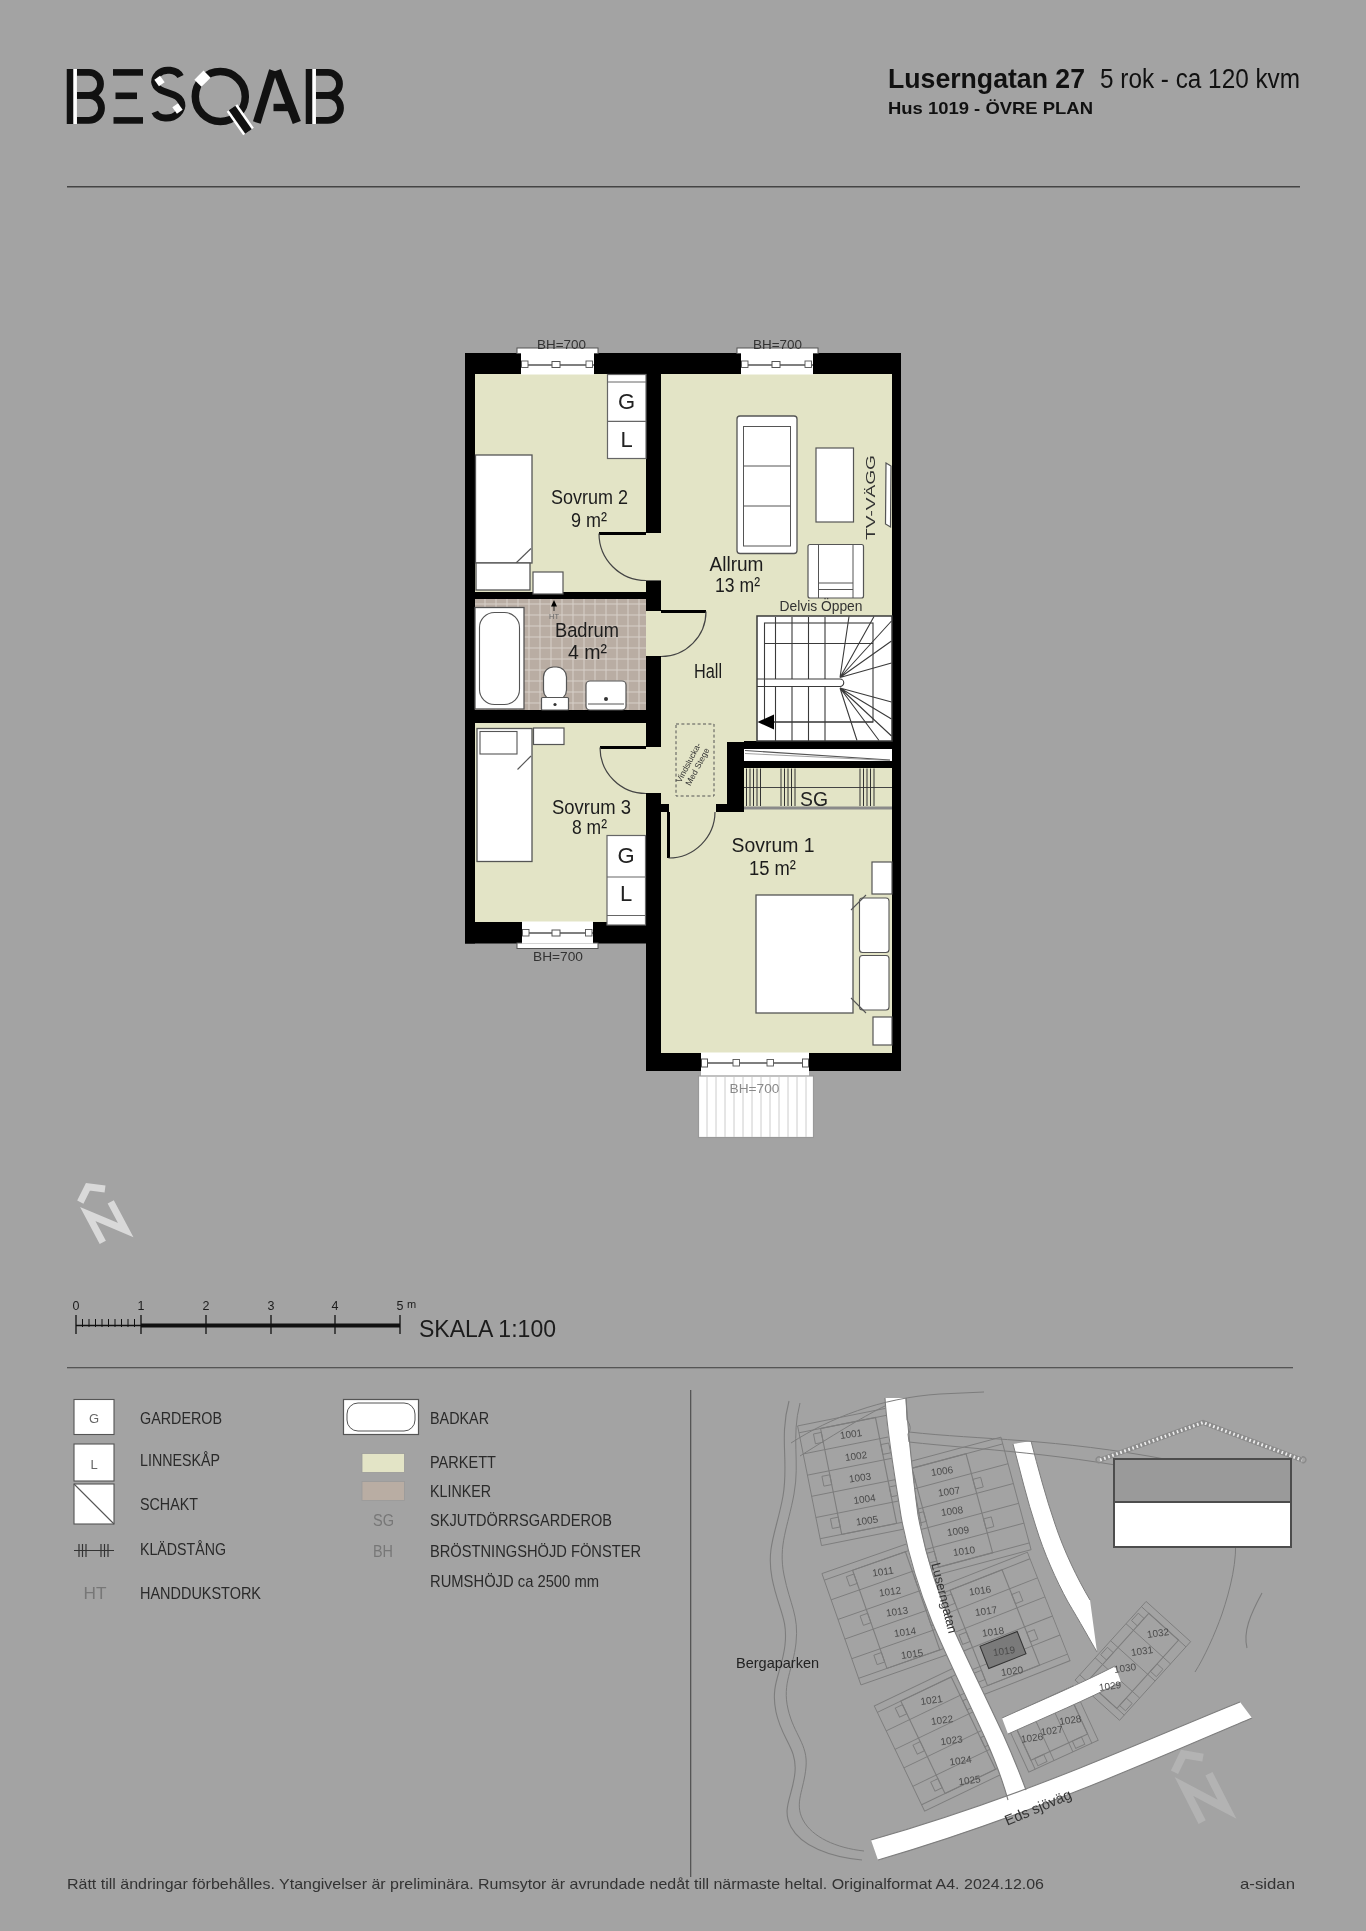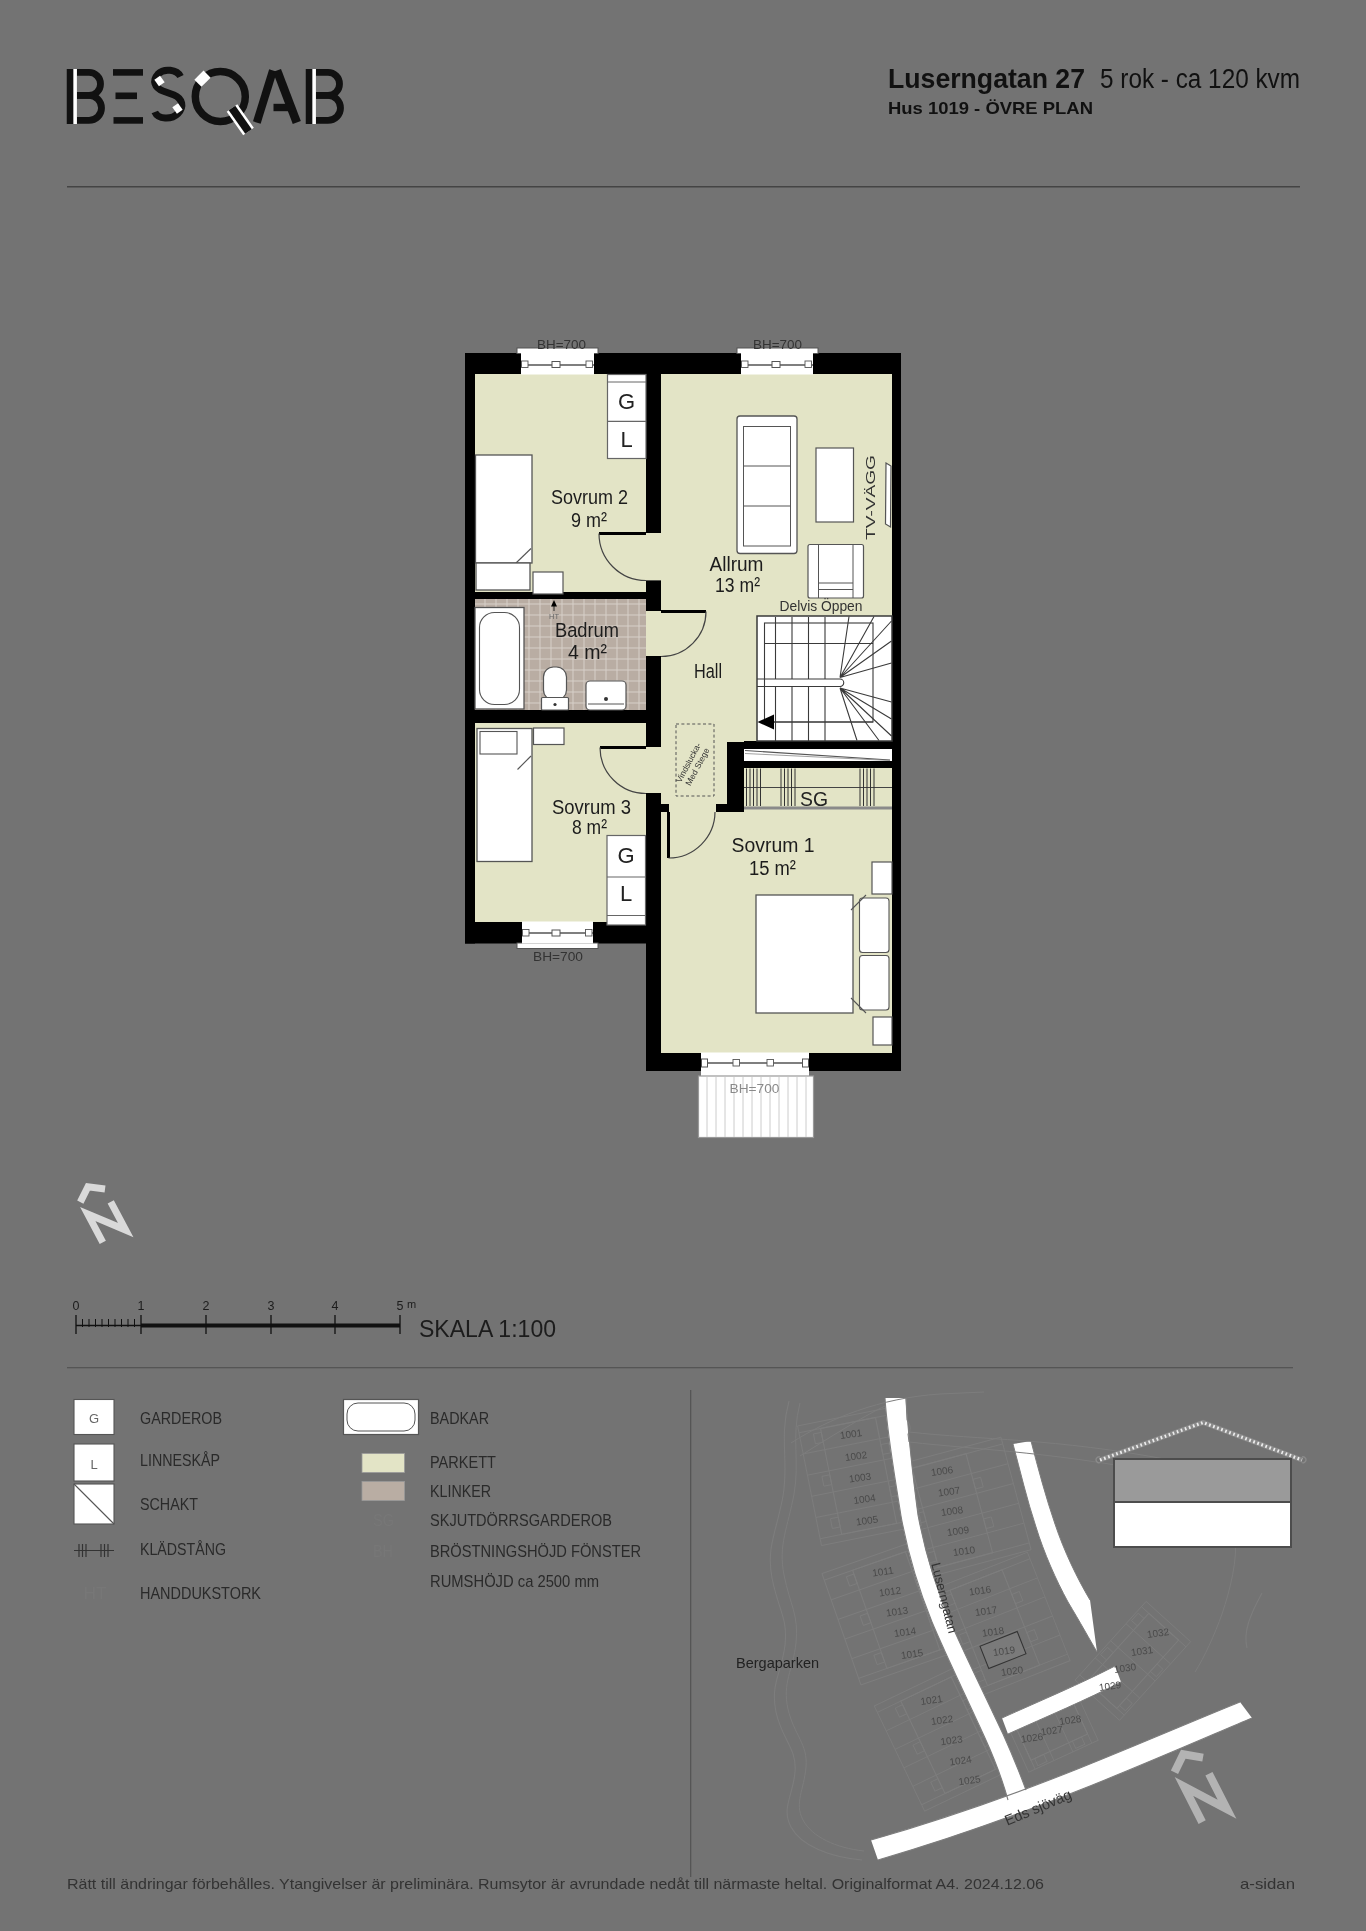--- a/index.html
+++ b/index.html
@@ -1,16 +1,16 @@
 <!DOCTYPE html>
 <html><head>
 <meta charset="utf-8">
 <style>
   html,body{margin:0;padding:0;background:#fff;}
-  #page{position:relative;width:1366px;height:1931px;background:#737373;overflow:hidden;font-family:"Liberation Sans",sans-serif;}
+  #page{position:relative;width:1366px;height:1931px;background:#a3a3a3;overflow:hidden;font-family:"Liberation Sans",sans-serif;}
   svg{position:absolute;left:0;top:0;}
   text{font-family:"Liberation Sans",sans-serif;}
 </style>
 </head>
 <body>
 <div id="page">
 <svg width="1366" height="1931" viewBox="0 0 1366 1931">
 
 <g fill="none" stroke="#111" stroke-width="7">
   <path d="M70,69 V124" stroke-width="6.5"></path>

